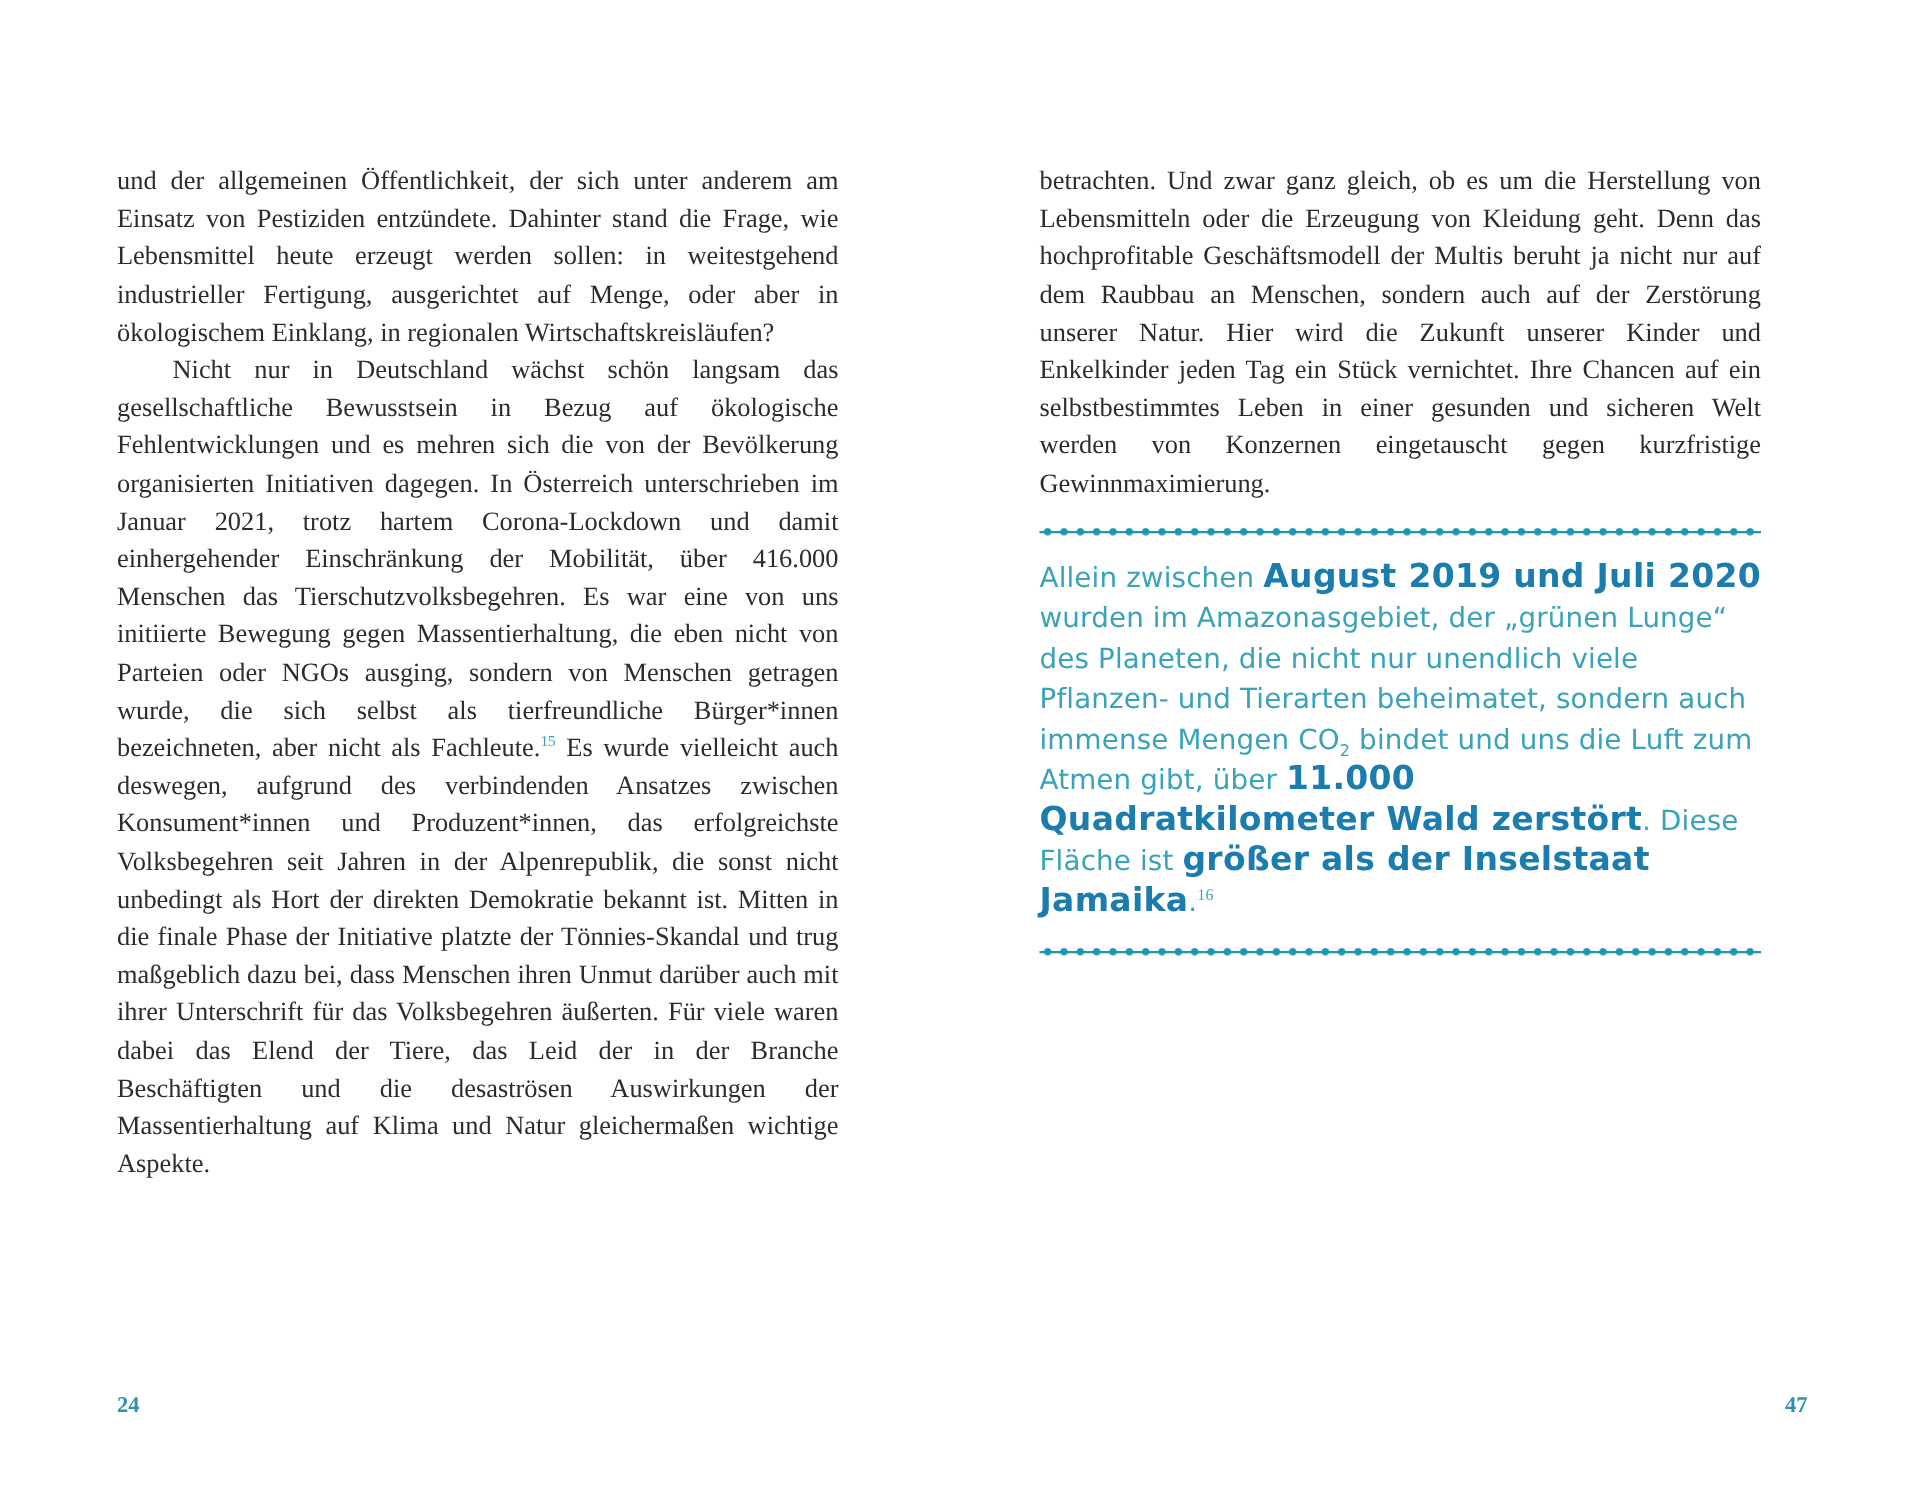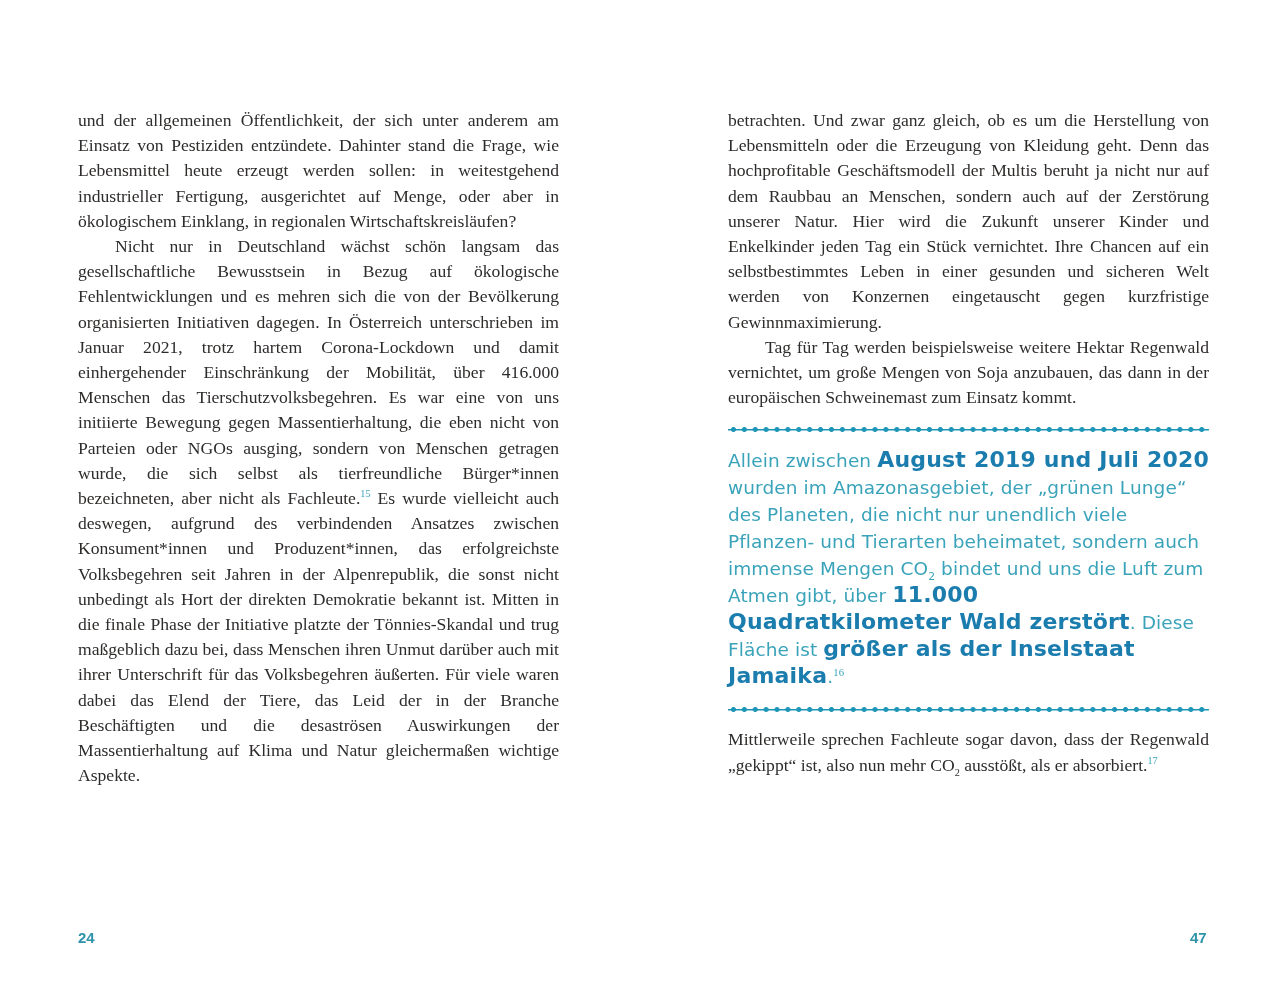--- a/index.html
+++ b/index.html
@@ -16,21 +16,21 @@
     font-family:"Liberation Serif","DejaVu Serif",serif;
     color:var(--body-text);
   }
   .spread{position:absolute;inset:0;}
   .text-col{
     position:absolute;top:108px;width:481px;
     font-size:17.6px;line-height:25.2px;text-align:justify;
     hyphens:auto;-webkit-hyphens:auto;
   }
   .col-left{left:78px;}
-  .col-right{left:728px;}
+  .col-right{left:693px;}
   p.body-para{margin:0;}
   p.body-para.indent{text-indent:37px;}
   .dotted-sep{
     height:9px;margin:15px 0 13px;
     background-image:
       radial-gradient(circle, var(--dot-color) 2.1px, rgba(0,0,0,0) 2.9px),
       linear-gradient(var(--dot-color), var(--dot-color));
     background-size:10.9px 9px, 100% 1.5px;
     background-position:left center, left center;
     background-repeat:repeat-x, no-repeat;
@@ -47,40 +47,38 @@
   .seg-sup{
     color:var(--accent-teal);
     font-family:Liberation Serif, serif;
     font-size:0.58em;vertical-align:super;line-height:0;
   }
   .seg-sub{
     font-size:0.58em;vertical-align:sub;line-height:0;
   }
   .page-num{
     position:absolute;top:929px;
-    font-family:Liberation Sans, sans-serif;
+    font-family:Liberation Serif, serif;
     font-size:15px;font-weight:bold;color:var(--page-num);
   }
   .page-num.pn-left{left:78px;}
   .page-num.pn-right{left:1190px;}
 </style>
 </head>
 <body>
 
 <div class="spread">
   <div class="text-col col-left">
       <p class="body-para"><span>und der allgemeinen Öffentlichkeit, der sich unter anderem am Einsatz von Pestiziden entzündete. Dahinter stand die Frage, wie Lebensmittel heute erzeugt werden sollen: in weitestgehend industrieller Fertigung, ausgerichtet auf Menge, oder aber in ökologischem Einklang, in regionalen Wirtschaftskreisläufen?</span></p>
       <p class="body-para indent"><span>Nicht nur in Deutschland wächst schön langsam das gesellschaftliche Bewusstsein in Bezug auf ökologische Fehlentwicklungen und es mehren sich die von der Bevölkerung organisierten Initiativen dagegen. In Österreich unterschrieben im Januar 2021, trotz hartem Corona-Lockdown und damit einhergehender Einschränkung der Mobilität, über 416.000 Menschen das Tierschutzvolksbegehren. Es war eine von uns initiierte Bewegung gegen Massentierhaltung, die eben nicht von Parteien oder NGOs ausging, sondern von Menschen getragen wurde, die sich selbst als tierfreundliche Bürger*innen bezeichneten, aber nicht als Fachleute.</span><span class="seg-sup">15</span><span> Es wurde vielleicht auch deswegen, aufgrund des verbindenden Ansatzes zwischen Konsument*innen und Produzent*innen, das erfolgreichste Volksbegehren seit Jahren in der Alpenrepublik, die sonst nicht unbedingt als Hort der direkten Demokratie bekannt ist. Mitten in die finale Phase der Initiative platzte der Tönnies-Skandal und trug maßgeblich dazu bei, dass Menschen ihren Unmut darüber auch mit ihrer Unterschrift für das Volksbegehren äußerten. Für viele waren dabei das Elend der Tiere, das Leid der in der Branche Beschäftigten und die desaströsen Auswirkungen der Massentierhaltung auf Klima und Natur gleichermaßen wichtige Aspekte.</span></p>
     </div>
 
   <div class="text-col col-right">
       <p class="body-para"><span>betrachten. Und zwar ganz gleich, ob es um die Herstellung von Lebensmitteln oder die Erzeugung von Kleidung geht. Denn das hochprofitable Geschäftsmodell der Multis beruht ja nicht nur auf dem Raubbau an Menschen, sondern auch auf der Zerstörung unserer Natur. Hier wird die Zukunft unserer Kinder und Enkelkinder jeden Tag ein Stück vernichtet. Ihre Chancen auf ein selbstbestimmtes Leben in einer gesunden und sicheren Welt werden von Konzernen eingetauscht gegen kurzfristige Gewinnmaximierung.</span></p>
-      <p class="body-para indent"><span>Tag für Tag werden beispielsweise weitere Hektar Regenwald vernichtet, um große Mengen von Soja anzubauen, das dann in der europäischen Schweinemast zum Einsatz kommt.</span></p>
       <div class="dotted-sep"></div>
       <p class="callout"><span>Allein zwischen </span><span class="seg-b">August 2019 und Juli 2020</span><span> wurden im Amazonasgebiet, der „grünen Lunge“ des Planeten, die nicht nur unendlich viele Pflanzen- und Tierarten beheimatet, sondern auch immense Mengen CO</span><span class="seg-sub">2</span><span> bindet und uns die Luft zum Atmen gibt, über </span><span class="seg-b">11.000 Quadratkilometer Wald zerstört</span><span>. Diese Fläche ist </span><span class="seg-b">größer als der Inselstaat Jamaika</span><span>.</span><span class="seg-sup">16</span></p>
       <div class="dotted-sep"></div>
-      <p class="body-para"><span>Mittlerweile sprechen Fachleute sogar davon, dass der Regenwald „gekippt“ ist, also nun mehr CO</span><span class="seg-sub">2</span><span> ausstößt, als er absorbiert.</span><span class="seg-sup">17</span></p>
     </div>
 
   <div class="page-num pn-left">24</div>
 
   <div class="page-num pn-right">47</div>
 </div>
 
 </body></html>

